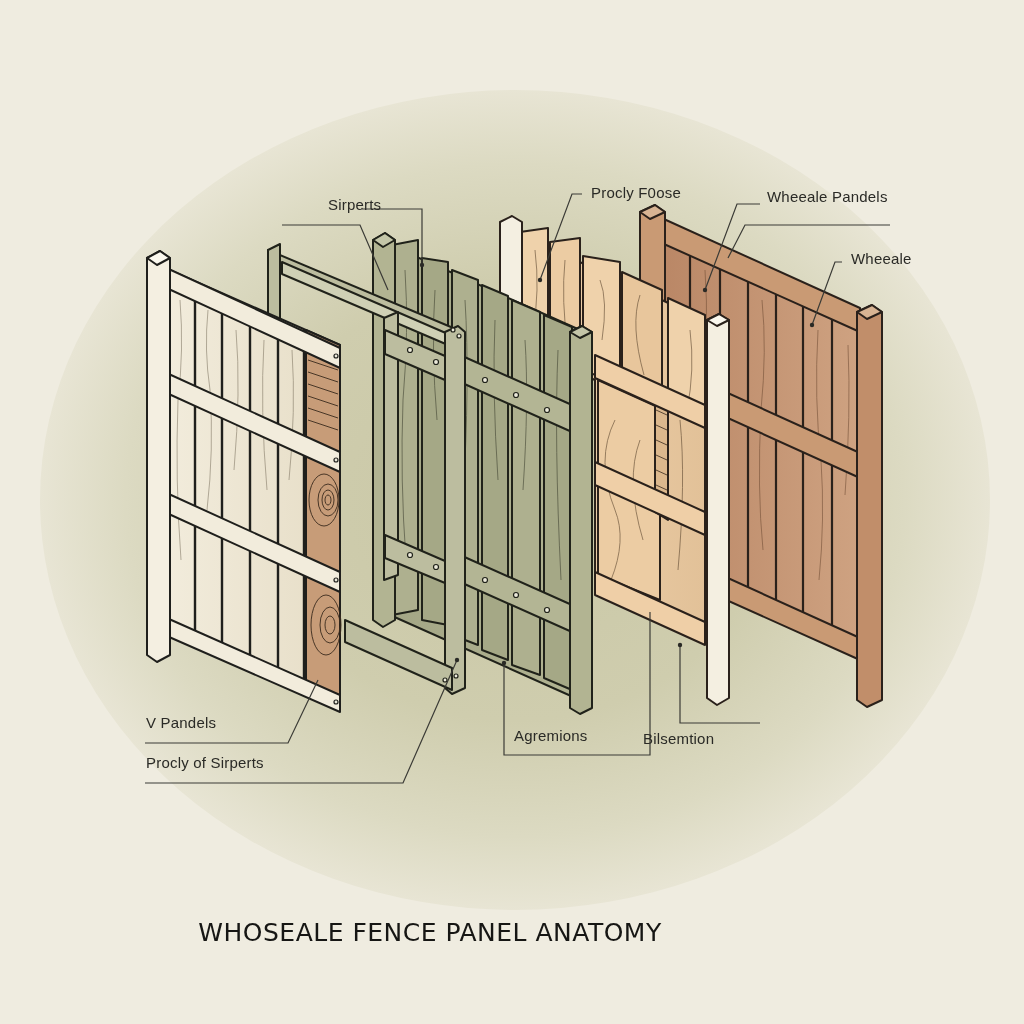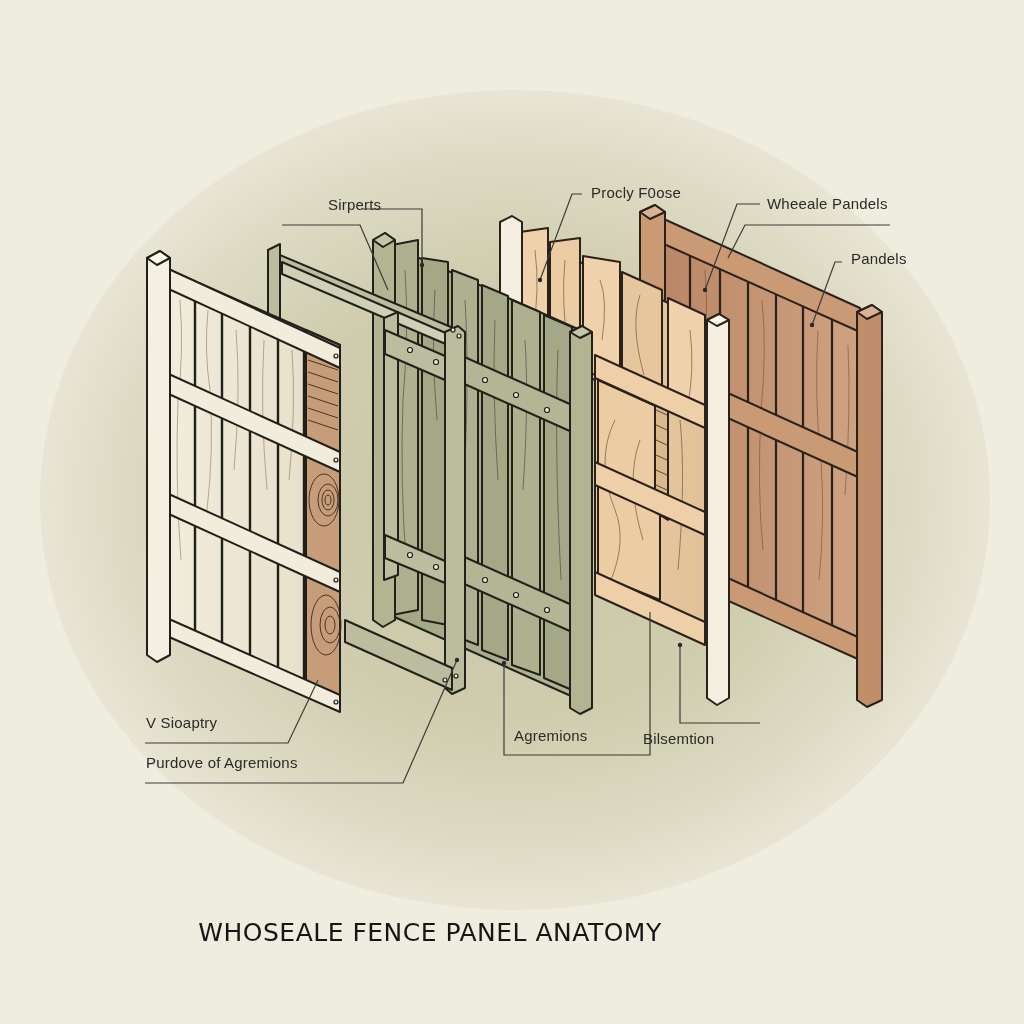--- a/index.html
+++ b/index.html
@@ -249,20 +249,20 @@
     <circle cx="705" cy="290" r="2.2"></circle>
       <circle cx="812" cy="325" r="2.2"></circle>
     <circle cx="504" cy="663" r="2.2"></circle>
       <circle cx="680" cy="645" r="2.2"></circle>
     <circle cx="457" cy="660" r="2.2"></circle>
   </g>
 </svg>
 
 <div class="label" style="left:292px;top:196px;margin-left:36px;">Sirperts</div>
 <div class="label" style="left:591px;top:184px;">Procly F0ose</div>
-<div class="label" style="left:767px;top:195px;">Wheeale Pandels</div>
-<div class="label" style="left:851px;top:250px;">Pandels</div>
-<div class="label" style="left:146px;top:714px;">V Sioaptry</div>
-<div class="label" style="left:146px;top:754px;">Purdove of Agremions</div>
+<div class="label" style="left:767px;top:188px;">Wheeale Pandels</div>
+<div class="label" style="left:851px;top:250px;">Wheeale</div>
+<div class="label" style="left:146px;top:714px;">V Pandels</div>
+<div class="label" style="left:146px;top:754px;">Procly of Sirperts</div>
 <div class="label" style="left:514px;top:727px;">Agremions</div>
 <div class="label" style="left:643px;top:730px;">Bilsemtion</div>
 
 <div class="title">WHOSEALE FENCE PANEL ANATOMY</div>
 
 </body></html>

